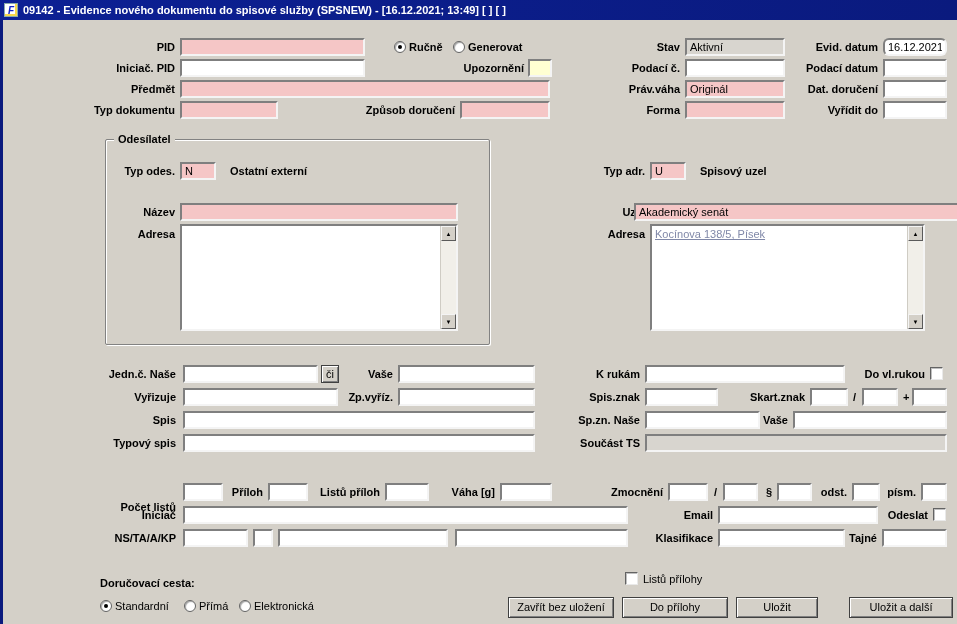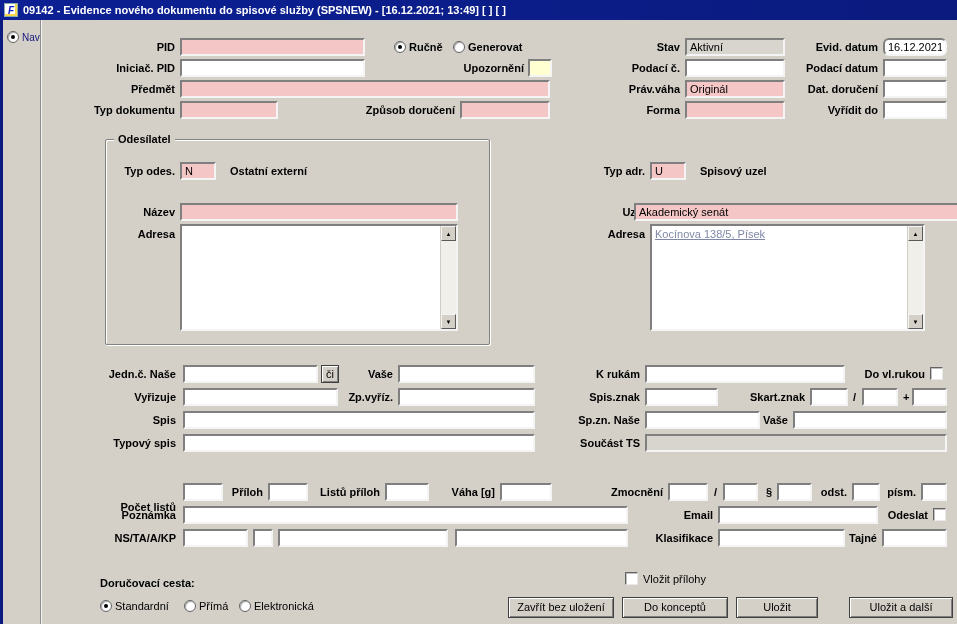--- a/index.html
+++ b/index.html
@@ -83,24 +83,20 @@
 <body>
 
 <div id="window">
 
   <div class="titlebar">
     <span class="app-icon">F</span>
     <span>09142 - Evidence nového dokumentu do spisové služby (SPSNEW) - [16.12.2021; 13:49]  [ ]  [ ]</span>
   </div>
   <div class="leftedge"></div>
 
-  <div class="sidebar">
-    <span class="radio checked" style="left:4px;top:11px"></span>
-    <span class="nav-label" style="left:19px;top:12px">Nav</span>
-  </div>
 
   <span class="lbl" style="right:782px;top:41px">PID</span>
   <input class="inp pinkf" style="left: 180px; top: 38px; width: 185px;" value="">
   <span class="radio checked" style="left:394px;top:41px"></span>
   <span class="lbl" style="left:409px;top:41px">Ručně</span>
   <span class="radio" style="left:453px;top:41px"></span>
   <span class="lbl" style="left:468px;top:41px">Generovat</span>
   <span class="lbl" style="right:277px;top:41px">Stav</span>
   <input class="inp grayf" style="left: 685px; top: 38px; width: 100px;" readonly="" value="Aktivní">
   <span class="lbl" style="right:79px;top:41px">Evid. datum</span>
@@ -209,46 +205,46 @@
   <input class="inp" style="left: 668px; top: 483px; width: 40px;" value="">
   <span class="lbl" style="left:714px;top:486px">/</span>
   <input class="inp" style="left: 723px; top: 483px; width: 35px;" value="">
   <span class="lbl" style="left:766px;top:486px">§</span>
   <input class="inp" style="left: 777px; top: 483px; width: 35px;" value="">
   <span class="lbl" style="right:110px;top:486px">odst.</span>
   <input class="inp" style="left: 852px; top: 483px; width: 28px;" value="">
   <span class="lbl" style="right:41px;top:486px">písm.</span>
   <input class="inp" style="left: 921px; top: 483px; width: 26px;" value="">
 
-  <span class="lbl" style="right:781px;top:509px">Poznámka</span>
+  <span class="lbl" style="right:781px;top:509px">Iniciač</span>
   <input class="inp" style="left: 183px; top: 506px; width: 445px;" value="">
   <span class="lbl" style="right:244px;top:509px">Email</span>
   <input class="inp" style="left: 718px; top: 506px; width: 160px;" value="">
   <span class="lbl" style="right:29px;top:509px">Odeslat</span>
   <span class="checkbox" style="left:933px;top:508px"></span>
 
   <span class="lbl" style="right:781px;top:532px">NS/TA/A/KP</span>
   <input class="inp" style="left: 183px; top: 529px; width: 65px;" value="">
   <input class="inp" style="left: 253px; top: 529px; width: 20px;" value="">
   <input class="inp" style="left: 278px; top: 529px; width: 170px;" value="">
   <input class="inp" style="left: 455px; top: 529px; width: 173px;" value="">
   <span class="lbl" style="right:244px;top:532px">Klasifikace</span>
   <input class="inp" style="left: 718px; top: 529px; width: 127px;" value="">
   <span class="lbl" style="right:80px;top:532px">Tajné</span>
   <input class="inp" style="left: 882px; top: 529px; width: 65px;" value="">
 
   <span class="checkbox" style="left:625px;top:572px"></span>
-  <span class="plain" style="left:643px;top:573px">Vložit přílohy</span>
+  <span class="plain" style="left:643px;top:573px">Listů přílohy</span>
 
   <span class="lbl" style="left:100px;top:577px">Doručovací cesta:</span>
   <span class="radio checked" style="left:100px;top:600px"></span>
   <span class="plain" style="left:115px;top:600px">Standardní</span>
   <span class="radio" style="left:184px;top:600px"></span>
   <span class="plain" style="left:199px;top:600px">Přímá</span>
   <span class="radio" style="left:239px;top:600px"></span>
   <span class="plain" style="left:254px;top:600px">Elektronická</span>
 
   <button class="btn" style="left:508px;top:597px;width:106px">Zavřít bez uložení</button>
-  <button class="btn" style="left:622px;top:597px;width:106px">Do konceptů</button>
+  <button class="btn" style="left:622px;top:597px;width:106px">Do přílohy</button>
   <button class="btn" style="left:736px;top:597px;width:82px">Uložit</button>
   <button class="btn" style="left:849px;top:597px;width:104px">Uložit a další</button>
 
 </div>
 
 </body></html>

